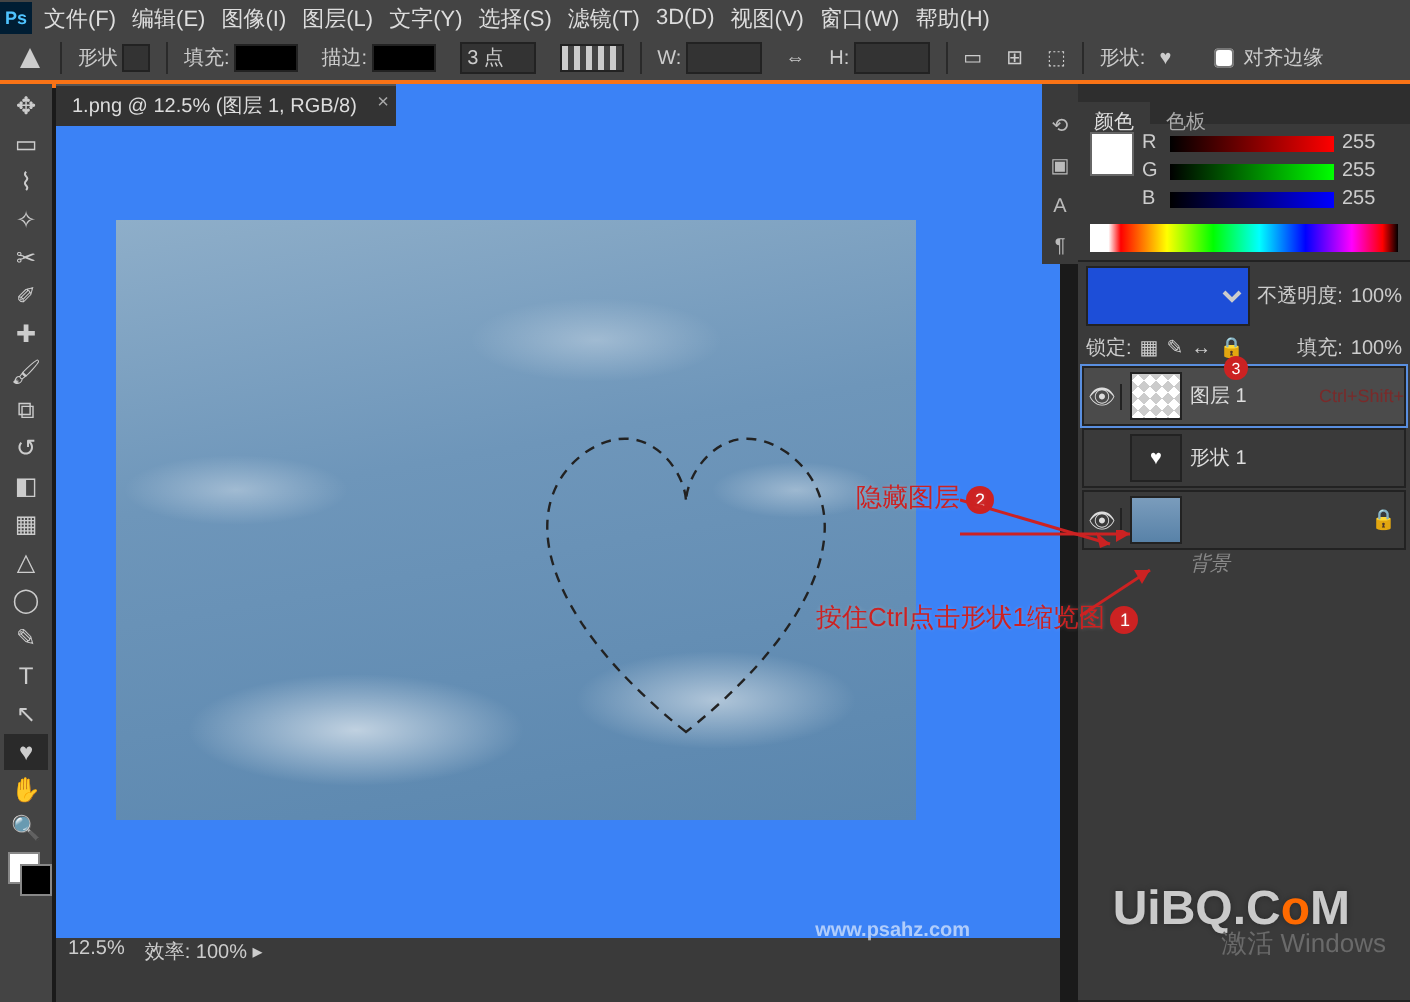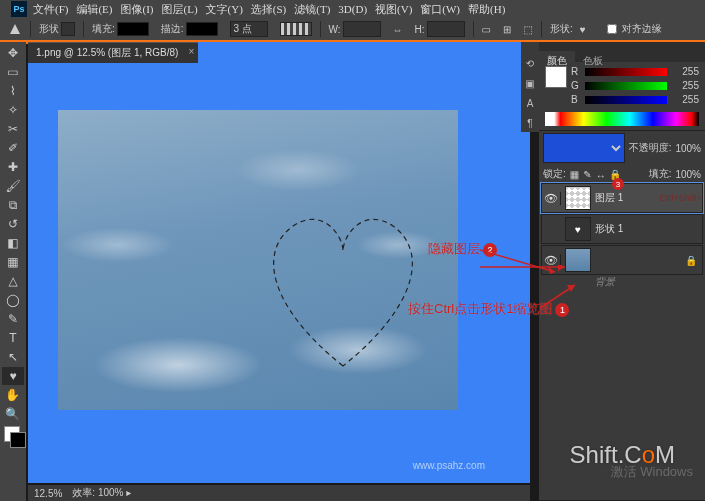--- a/index.html
+++ b/index.html
@@ -12,39 +12,38 @@
     font-size: 11px;
     color: #ccc;
     overflow: hidden;
     position: relative;
   }
   .top-menu {
     display: flex;
     align-items: center;
     height: 18px;
     background: #444;
-    padding: 0 11px;
+    padding: 0 0;
     font-size: 11px;
     color: #ddd;
   }
   .top-menu .ps {
     width: 16px;
     height: 16px;
     background: #001d33;
     display: flex;
     align-items: center;
     justify-content: center;
     margin-right: 6px;
     font-size: 9px;
     color: #4fc4ff;
     font-weight: bold;
   }
   .top-menu .mitem {
     margin-right: 8px;
-    font-family: Liberation Serif, serif;
   }
   .options-bar {
     height: 22px;
     background: #444;
     border-bottom: 4px solid #f97316;
     display: flex;
     align-items: center;
     padding: 0 4px;
     font-size: 10px;
     color: #ccc;
@@ -236,21 +235,20 @@
   .slider-row .track {
     flex: 1;
     height: 8px;
     background: linear-gradient(90deg, #000, #f00);
     position: relative;
   }
   .slider-row.g .track { background: linear-gradient(90deg, #000, #0f0); }
   .slider-row.b .track { background: linear-gradient(90deg, #000, #00f); }
   .slider-row .val {
     width: 28px;
-    text-align: right;
   }
   .color-swatch-big {
     width: 20px;
     height: 20px;
     background: #fff;
     border: 1px solid #666;
     margin-right: 4px;
   }
   .spectrum {
     margin-top: 4px;
@@ -332,24 +330,24 @@
   .dim {
     color: #888;
     font-style: italic;
     margin-top: 44px;
   }
   .bottom-status {
     position: absolute;
     left: 28px;
     right: 175px;
     bottom: 0;
-    height: 16px;
+    height: 32px;
     background: #3a3a3a;
     display: flex;
-    align-items: center;
+    align-items: flex-start;
     font-size: 10px;
     color: #ccc;
     gap: 10px;
     padding: 0 6px;
   }
   .annot {
     position: absolute;
     color: #c22;
     font-size: 13px;
     text-shadow: 0 0 2px rgba(255,255,255,0.2);
@@ -367,21 +365,21 @@
     font-size: 9px;
     margin-left: 3px;
   }
   .arrow {
     position: absolute;
     pointer-events: none;
   }
   .watermark {
     position: absolute;
     font-family: Arial, sans-serif;
-    font-weight: normal;
+    font-weight: bold;
     pointer-events: none;
   }
   .watermark.big {
     right: 30px;
     bottom: 32px;
     font-size: 24px;
     color: rgba(255,255,255,0.75);
     text-shadow: 0 0 3px rgba(0,0,0,0.3);
   }
   .watermark.big .o { color: #ff6a00; }
@@ -621,15 +619,15 @@
   <line x1="0" y1="2" x2="85" y2="2" stroke="#c22" stroke-width="1.5"></line>
   <polygon points="85,2 78,-2 78,6" fill="#c22"></polygon>
 </svg>
 <svg class="arrow" style="left:540px;top:280px;" width="40" height="30">
   <line x1="0" y1="28" x2="35" y2="5" stroke="#c22" stroke-width="1.5"></line>
   <polygon points="35,5 27,5 31,12" fill="#c22"></polygon>
 </svg>
 
 <div class="watermark small">www.psahz.com</div>
 <div class="watermark big">
-  <span>Shift.C</span><span class="o">o</span><span>M</span>
+  <span>UiBQ.C</span><span class="o">o</span><span>M</span>
 </div>
 <div class="activate">激活 Windows</div>
 
 </body></html>

